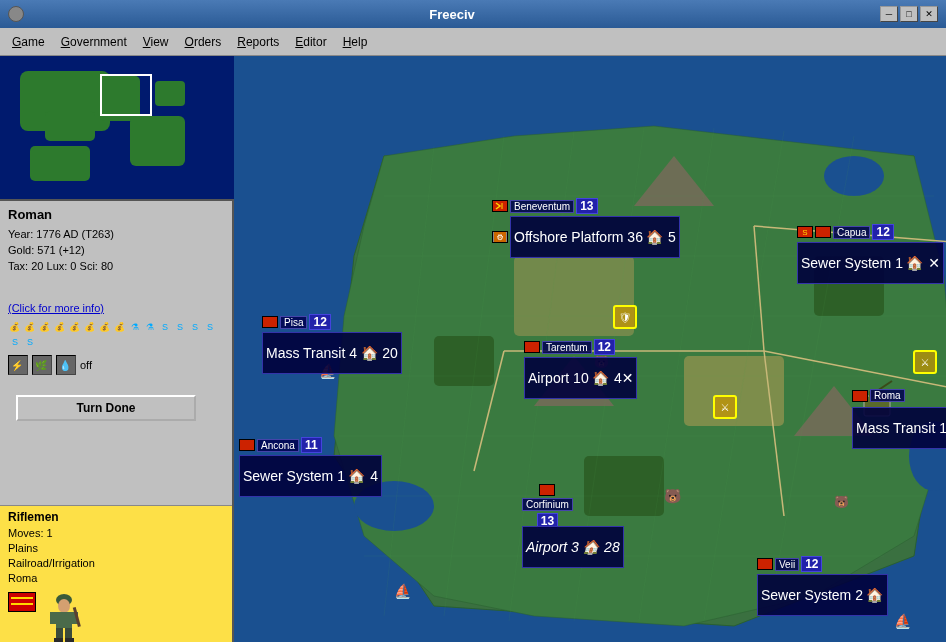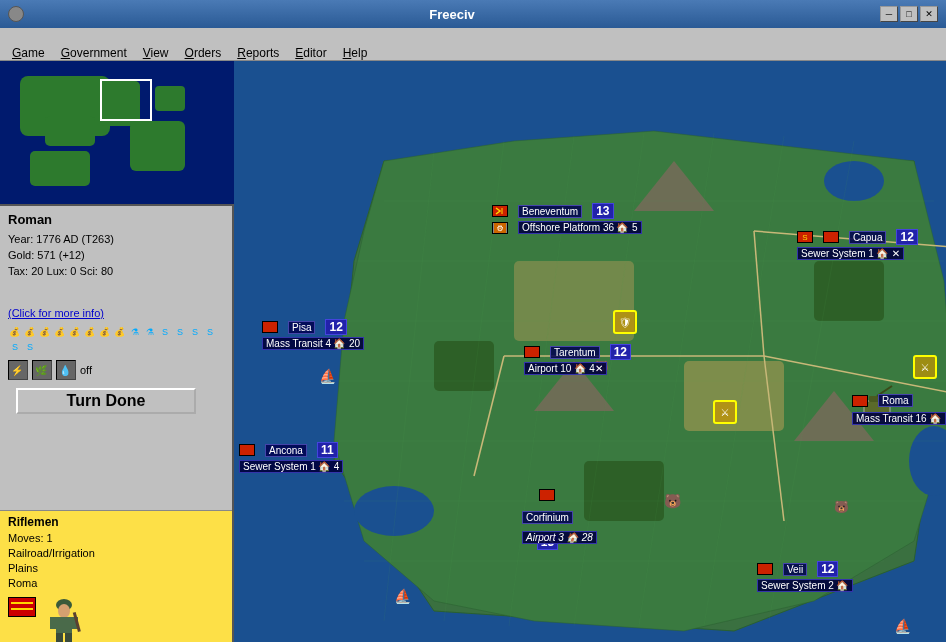--- a/index.html
+++ b/index.html
@@ -50,21 +50,22 @@
       justify-content: center;
       color: #000;
     }
 
     
     #menu-bar {
       height: 28px;
       background: #c0c0c0;
       border-bottom: 1px solid #888;
       display: flex;
-      padding: 16px 4px;
+      align-items: center;
+      padding: 8px 4px;
     }
     .menu-item {
       padding: 2px 8px;
       cursor: pointer;
       font-size: 12px;
       color: #000;
     }
     .menu-item span.underline {
       text-decoration: underline;
     }
@@ -175,23 +176,23 @@
       color: #000;
     }
 
     
     #turn-done-btn {
       width: 180px;
       height: 26px;
       background: #c0c0c0;
       border: 2px outset #fff;
       cursor: pointer;
-      font-size: 16px;
+      font-size: 12px;
       font-weight: bold;
-      margin: 8px 8px;
+      margin: 20px 8px;
       display: flex;
       align-items: center;
       justify-content: center;
     }
 
     
     #unit-info {
       padding: 4px 8px;
       background: #fde047;
       border-top: 1px solid #888;
@@ -243,21 +244,21 @@
       position: absolute;
       inset: 0;
       background: linear-gradient(135deg, #1a4a8a 0%, #2a6ab0 30%, #1a4a8a 60%, #0a2a60 100%);
     }
 
     
     .city-label {
       position: absolute;
       display: flex;
       align-items: center;
-      gap: 10px;
+      gap: 2px;
       font-size: 10px;
       color: white;
       pointer-events: none;
     }
     .city-flag {
       width: 16px;
       height: 12px;
       background: #cc2200;
       border: 1px solid #000;
       display: flex;
@@ -278,22 +279,22 @@
     .city-size-box {
       background: #2222aa;
       border: 1px solid #4444dd;
       padding: 0 3px;
       font-size: 12px;
       font-weight: bold;
     }
     .city-info-box {
       background: rgba(0,0,60,0.9);
       border: 1px solid #3333aa;
-      padding: 0 3px;
-      font-size: 10px;
+      padding: 12px 3px;
+      font-size: 14px;
       white-space: nowrap;
     }
 
     
     #iso-land {
       position: absolute;
       width: 100%;
       height: 100%;
     }
   </style>
@@ -373,22 +374,22 @@
       </div>
 
       <div id="turn-done-btn">
         <span>Turn Done</span>
       </div>
     </div>
 
     <div id="unit-info">
       <div id="unit-name">Riflemen</div>
       <div class="unit-stat">Moves: 1</div>
+      <div class="unit-stat">Plains</div>
       <div class="unit-stat">Railroad/Irrigation</div>
-      <div class="unit-stat">Plains</div>
       <div class="unit-stat">Roma</div>
       <div id="unit-sprite-area">
         <div id="unit-flag"></div>
         <div id="unit-sprite">
           
           <svg width="40" height="50" viewBox="0 0 40 50" xmlns="http://www.w3.org/2000/svg">
 
             <ellipse cx="20" cy="8" rx="8" ry="6" fill="#3a5a3a"></ellipse>
 
             <ellipse cx="20" cy="14" rx="6" ry="7" fill="#d4a070"></ellipse>

